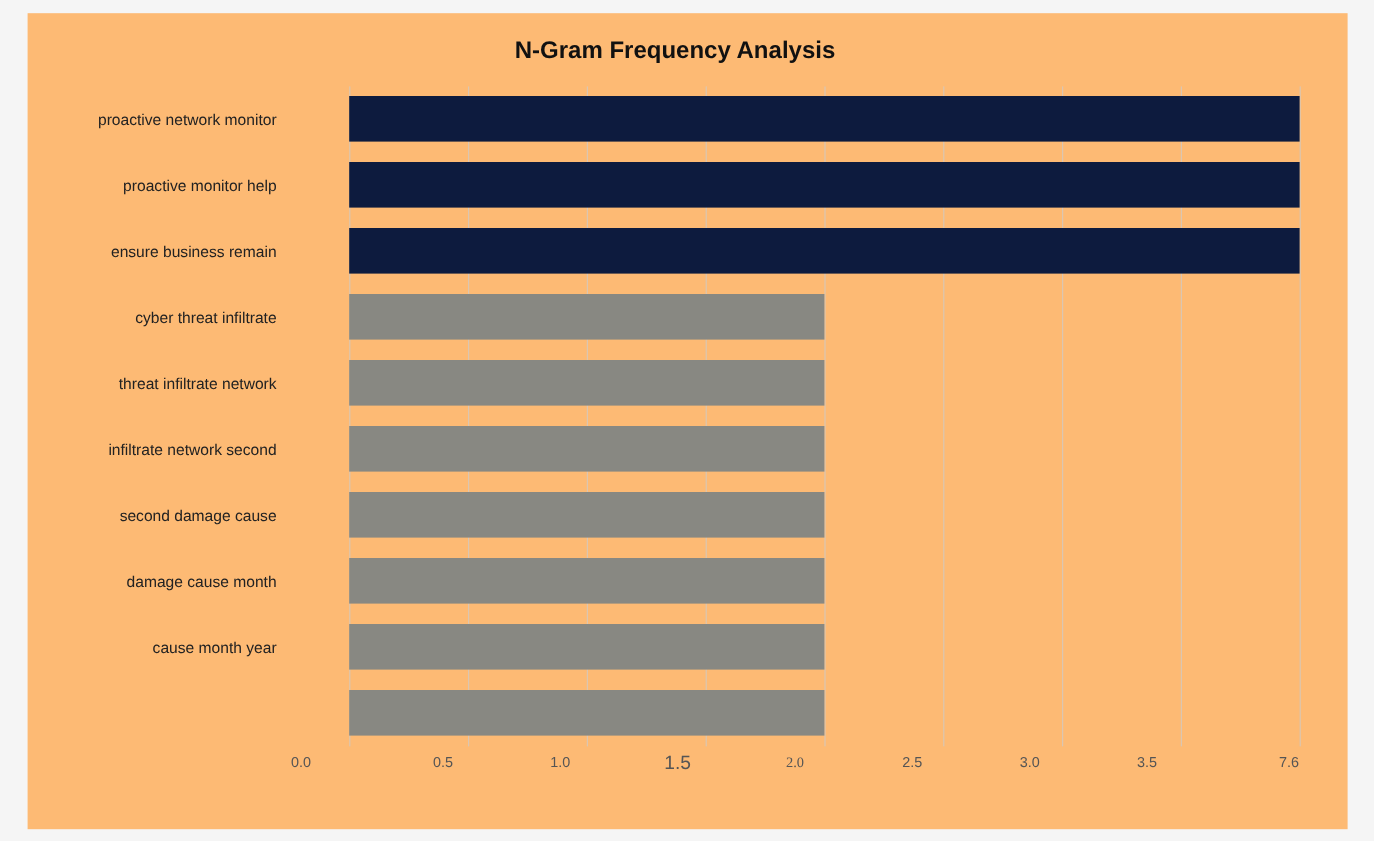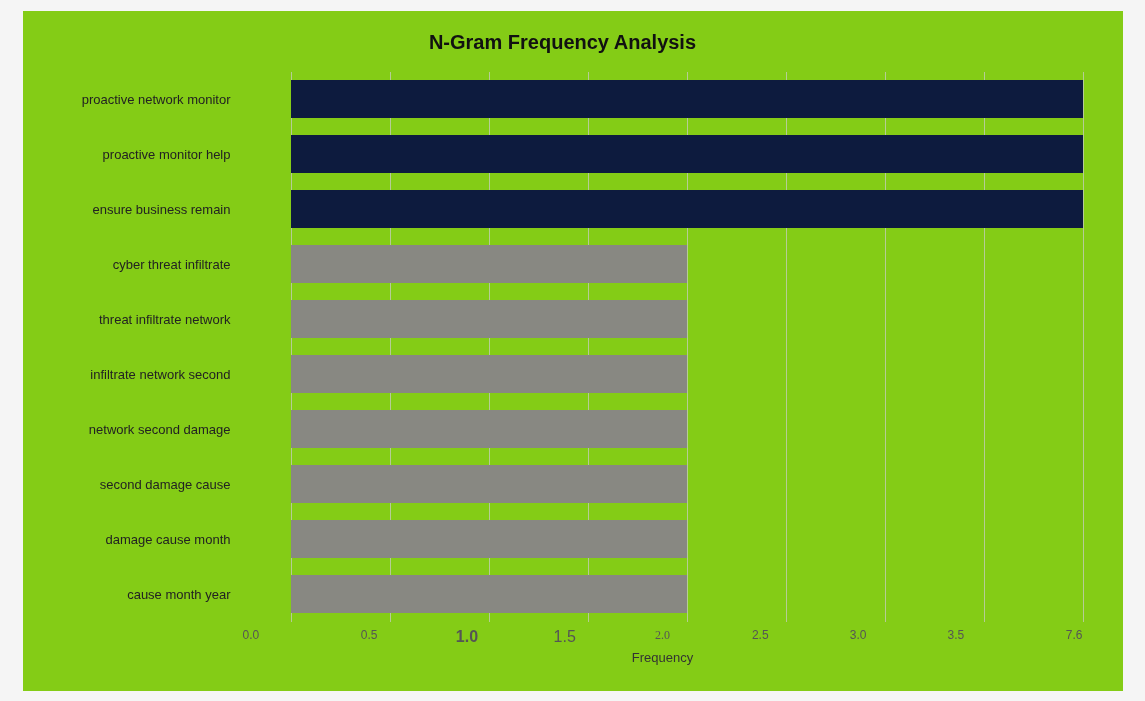--- a/index.html
+++ b/index.html
@@ -6,21 +6,21 @@
     body {
       background: #f5f5f5;
       font-family: Arial, sans-serif;
       width: 1145px;
       height: 701px;
       display: flex;
       align-items: center;
       justify-content: center;
     }
     .chart-container {
-      background: #84cc16;
+      background: #fdba74;
       width: 1100px;
       height: 680px;
       padding: 20px 40px 60px 20px;
       position: relative;
     }
     .chart-title {
       text-align: center;
       font-size: 20px;
       font-weight: bold;
       margin-bottom: 18px;
@@ -63,21 +63,20 @@
 
   <div class="chart-body">
 
     <div class="labels-col" id="labels-col">
         <div class="label-cell">proactive network monitor</div>
         <div class="label-cell">proactive monitor help</div>
         <div class="label-cell">ensure business remain</div>
         <div class="label-cell">cyber threat infiltrate</div>
         <div class="label-cell">threat infiltrate network</div>
         <div class="label-cell">infiltrate network second</div>
-        <div class="label-cell">network second damage</div>
         <div class="label-cell">second damage cause</div>
         <div class="label-cell">damage cause month</div>
         <div class="label-cell">cause month year</div>
       </div>
 
     <div class="bars-col" id="bars-col" style="position: relative; flex: 1 1 0%;">
 
     <div style="position: absolute; left: 0%; top: 0px; bottom: 0px; width: 1px; background: rgb(204, 204, 204); opacity: 0.7;"></div>
         <div style="position: absolute; left: 12.5%; top: 0px; bottom: 0px; width: 1px; background: rgb(204, 204, 204); opacity: 0.7;"></div>
         <div style="position: absolute; left: 25%; top: 0px; bottom: 0px; width: 1px; background: rgb(204, 204, 204); opacity: 0.7;"></div>
@@ -117,23 +116,22 @@
         <div class="bar-cell">
           <div style="width: 50%; height: 38px; background: rgb(136, 136, 130); position: relative; z-index: 1;"></div>
         </div>
       </div>
   </div>
 
   <div style="margin-left:200px; position:relative; margin-top:6px;">
     <div style="display:flex; justify-content:flex-end;gap:40px;" id="x-ticks-row">
         <div style="font-size: 12px; color: rgb(85, 85, 85); flex: 1 1 0%; text-align: left;">0.0</div>
         <div style="font-size: 12px; color: rgb(85, 85, 85); flex: 1 1 0%; text-align: center;">0.5</div>
-        <div style="font-size: 16px; color: rgb(85, 85, 85); flex: 1 1 0%; text-align: center; font-weight: bold;">1.0</div>
+        <div style="font-size: 12px; color: rgb(85, 85, 85); flex: 1 1 0%; text-align: center;">1.0</div>
         <div style="font-size: 16px; color: rgb(85, 85, 85); flex: 1 1 0%; text-align: center;">1.5</div>
         <div style="font-size: 12px; color: rgb(85, 85, 85); flex: 1 1 0%; text-align: center; font-family: Liberation Serif, serif;">2.0</div>
         <div style="font-size: 12px; color: rgb(85, 85, 85); flex: 1 1 0%; text-align: center;">2.5</div>
         <div style="font-size: 12px; color: rgb(85, 85, 85); flex: 1 1 0%; text-align: center;">3.0</div>
         <div style="font-size: 12px; color: rgb(85, 85, 85); flex: 1 1 0%; text-align: center;">3.5</div>
         <div style="font-size: 12px; color: rgb(85, 85, 85); flex: 1 1 0%; text-align: right;">7.6</div>
       </div>
-    <div style="text-align:center; font-size:13px; color:#333; margin-top:4px;">Frequency</div>
   </div>
 </div>
 
 </body></html>

